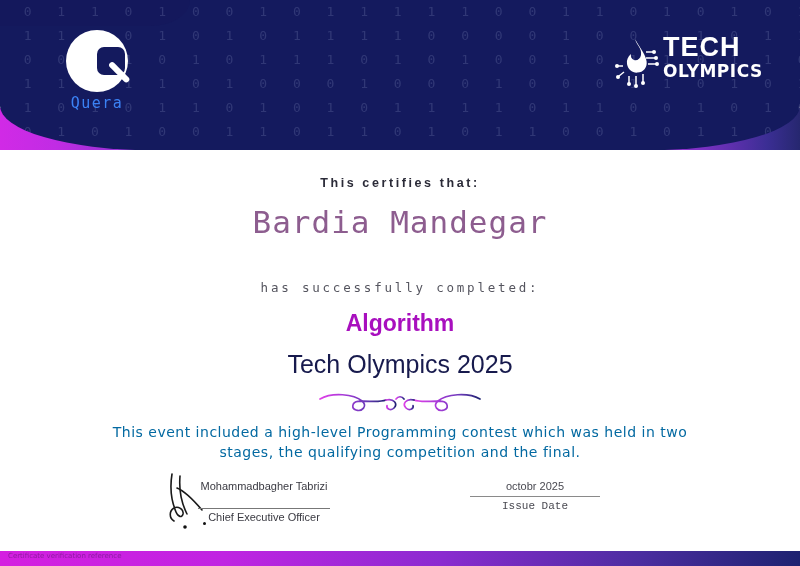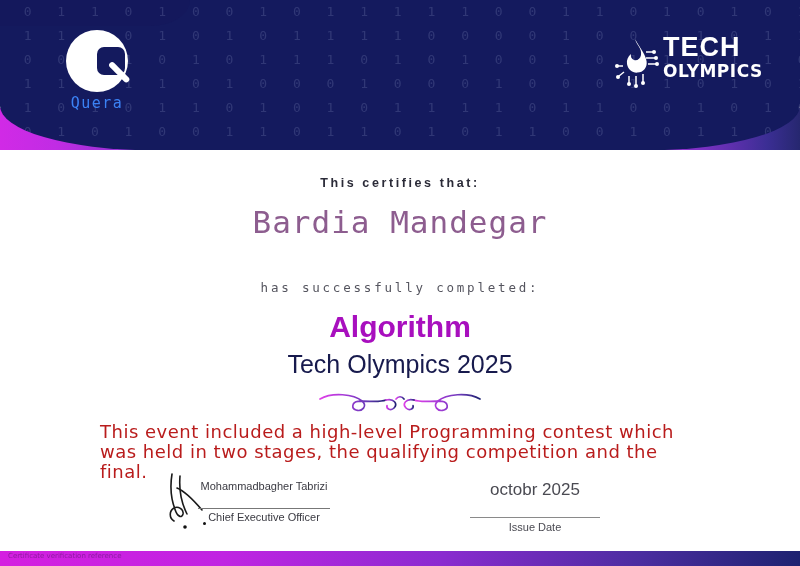--- a/index.html
+++ b/index.html
@@ -155,39 +155,40 @@
     font-family:"DejaVu Sans Mono", monospace;
     font-size:12.5px;
     letter-spacing:2.8px;
   }
   .course{
     position:absolute;left:0;top:160px;width:800px;
     text-align:center;
     color:#a80fbe;
     font-family:"Liberation Sans", sans-serif;
     font-weight:bold;
-    font-size:30px;
+    font-size:23px;
   }
   .event{
     position:absolute;left:0;top:200px;width:800px;
     text-align:center;
     color:#171a4d;
     font-family:"Liberation Sans", sans-serif;
     font-size:25px;
   }
 
   .flourish{
     position:absolute;left:310px;top:238px;width:180px;height:30px;
   }
 
   .desc{
     position:absolute;left:100px;top:272px;width:600px;
-    color:#b91c1c;
+    text-align:center;
+    color:#0369a1;
     font-family:"DejaVu Sans", sans-serif;
-    font-size:18px;
+    font-size:14px;
     line-height:20px;
     letter-spacing:0.5px;
   }
 
   
   .sig-block{position:absolute;left:198px;top:330px;width:132px;}
   .sig-name{
     font-family:"Liberation Sans", sans-serif;
     font-size:11px;color:#3a3a42;
     text-align:center;
@@ -201,26 +202,26 @@
     text-align:center;padding-top:2px;
     white-space:nowrap;
   }
   .signature-ink{
     position:absolute;left:160px;top:320px;width:66px;height:62px;
   }
 
   .date-block{position:absolute;left:470px;top:330px;width:130px;}
   .date-val{
     font-family:"Liberation Sans", sans-serif;
-    font-size:17px;color:#4a4a52;
-    text-align:center;padding-bottom:17px;
+    font-size:11px;color:#4a4a52;
+    text-align:center;padding-bottom:4px;
     border-bottom:1px solid #8a8a8a;
   }
   .date-label{
-    font-family:Liberation Sans, sans-serif;
+    font-family:Liberation Mono, monospace;
     font-size:11px;color:#4a4a52;
     text-align:center;padding-top:3px;
   }
 
   
   .footer-strip{
     position:absolute;left:0;top:551px;width:800px;height:15px;
     background:linear-gradient(90deg,#d41fe0 0%,#c024e2 28%,#8b2bd0 55%,#4b2da0 80%,#1d2270 100%);
   }
   .footer-text{

